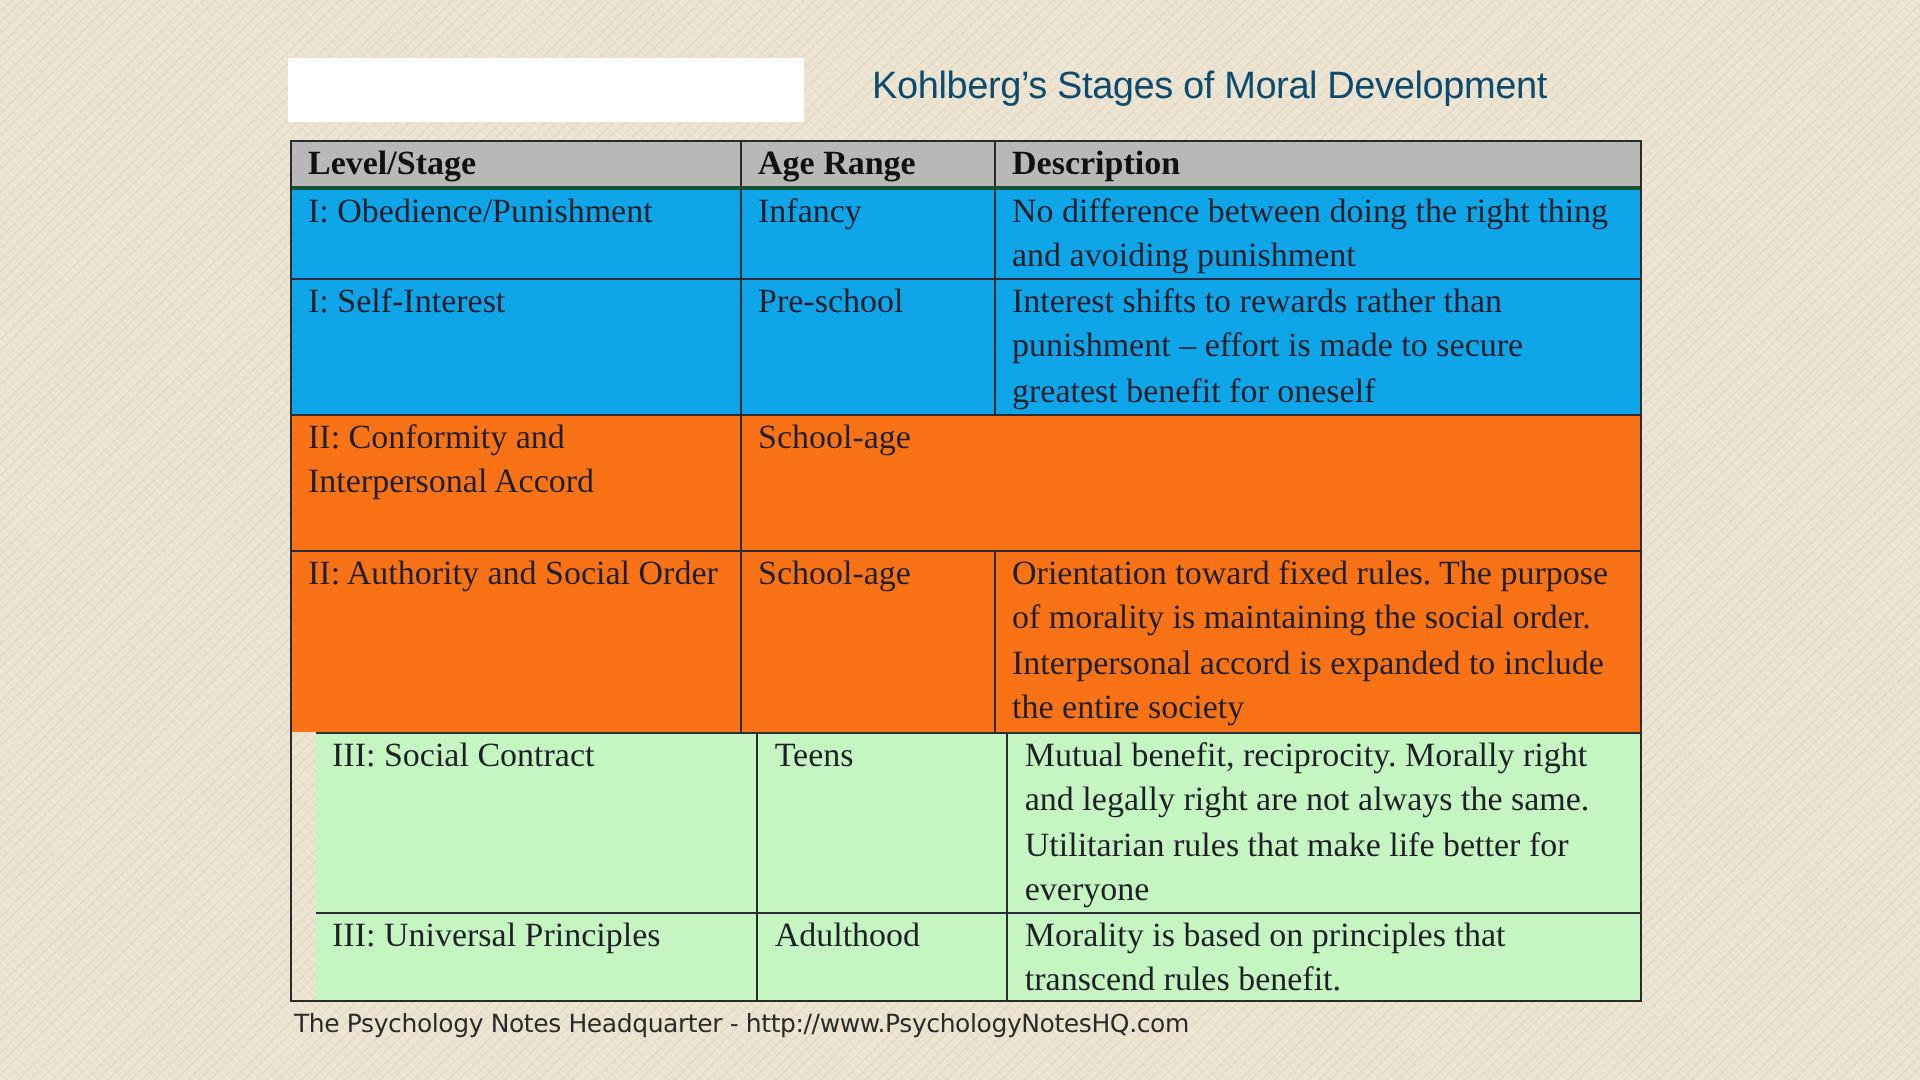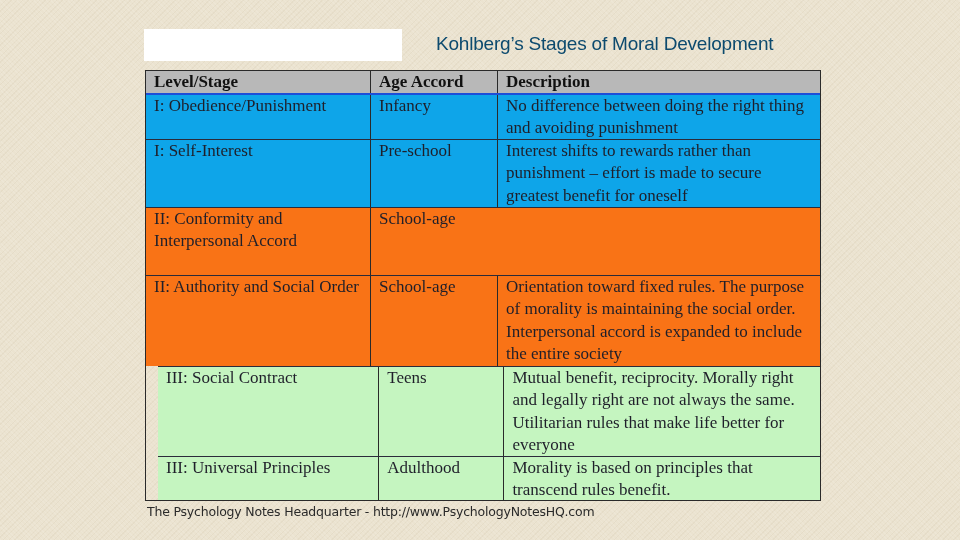--- a/index.html
+++ b/index.html
@@ -19,21 +19,21 @@
       position: absolute; left: 436px; top: 33px;
       font-family: "Liberation Sans", sans-serif;
       font-size: 19px; color: #0c4a6e; letter-spacing: -0.2px;
       white-space: nowrap;
     }
     .table {
       position: absolute; left: 145px; top: 70px; width: 676px;
       border: 1.5px solid #2a2a2a; box-sizing: border-box;
     }
     .row { display: flex; border-top: 1.5px solid #2b2b3a; }
-    .row.header { border-top: none; background: #b8b8b8; border-bottom: 2px solid #1d4ed8; }
+    .row.header { border-top: none; background: #b8b8b8; border-bottom: 2px solid #14532d; }
     .row.header + .row { border-top: none; }
     .cell {
       box-sizing: border-box; padding: 0 8px; font-size: 17px; line-height: 22.3px;
       color: #1f1f2a; border-right: 1.5px solid #2a2a2a;
     }
     .cell:last-child { border-right: none; }
     .c1 { width: 225px; }
     .c2 { width: 127px; }
     .c3 { width: 321px; }
     .header .cell { font-weight: bold; color: #111111; height: 22px; line-height: 22px; }
@@ -48,21 +48,21 @@
   </style>
 </head>
 <body>
 
 <div class="white-box"></div>
 <div class="slide-title">Kohlberg’s Stages of Moral Development</div>
 
 <div class="table">
   <div class="row header">
     <div class="cell c1">Level/Stage</div>
-    <div class="cell c2">Age Accord</div>
+    <div class="cell c2">Age Range</div>
     <div class="cell c3">Description</div>
   </div>
 
   <div class="row purple" style="height:44px">
     <div class="cell c1">I: Obedience/Punishment</div>
     <div class="cell c2">Infancy</div>
     <div class="cell c3">No difference between doing the right thing and avoiding punishment</div>
   </div>
 
   <div class="row purple" style="height:67px">

